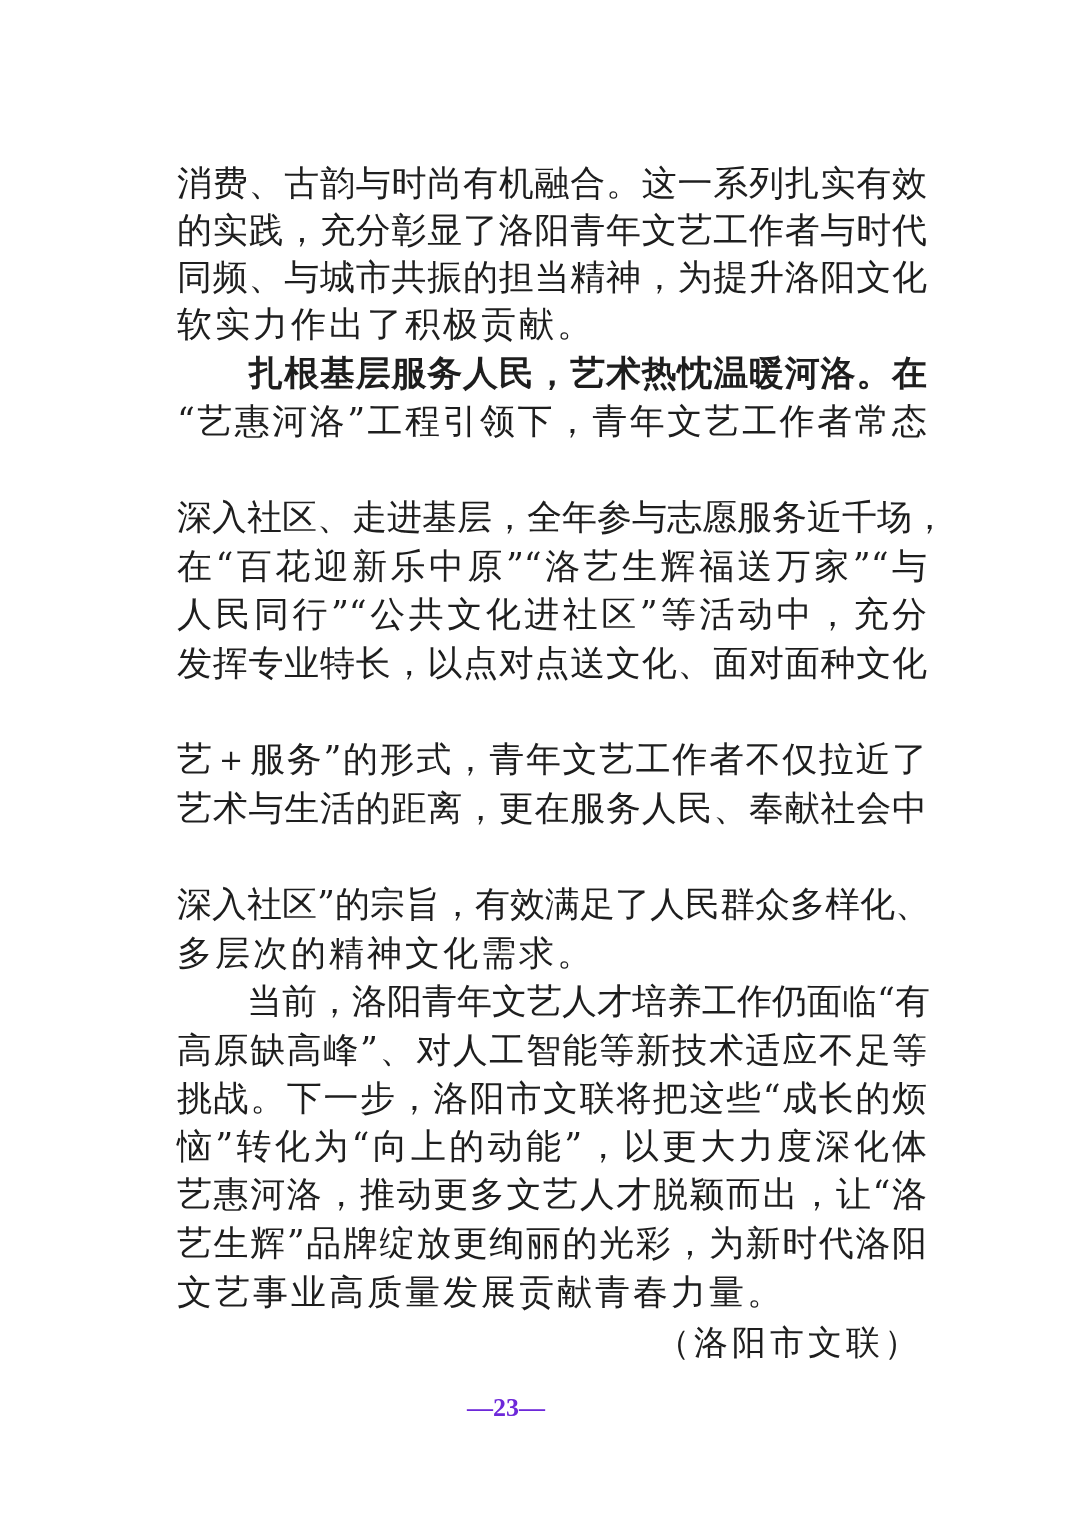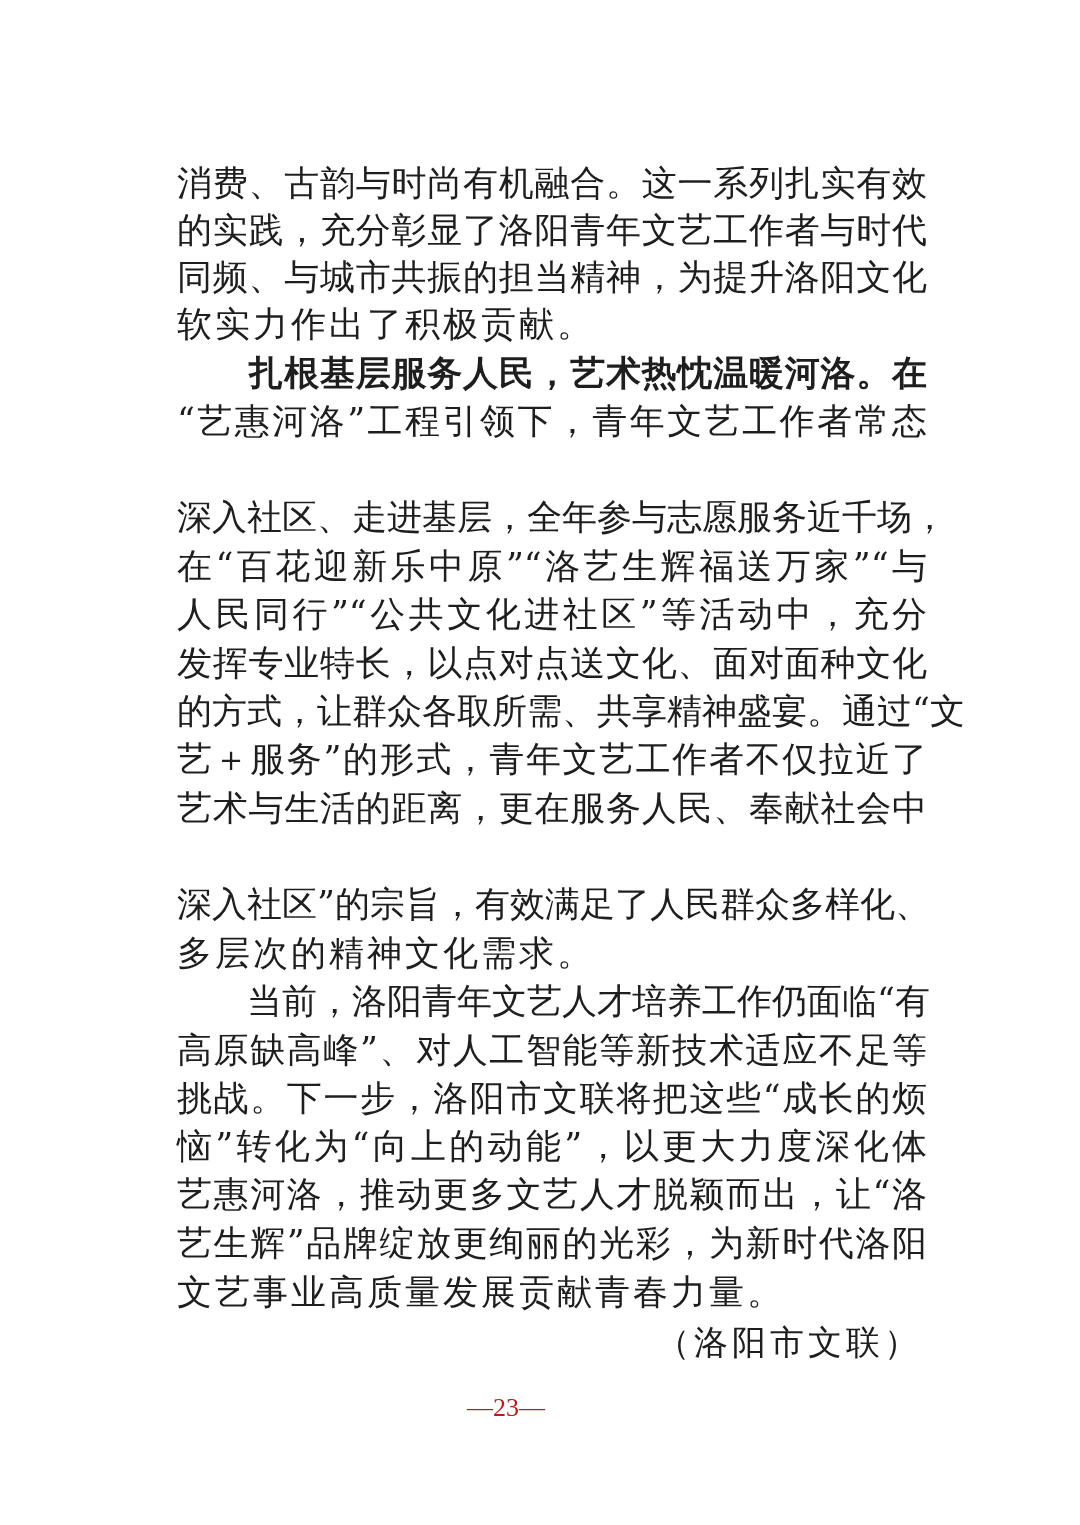--- a/index.html
+++ b/index.html
@@ -14,38 +14,37 @@
     text-align: justify; text-align-last: justify; letter-spacing: 0px;
   }
   .line.last { text-align-last: left; letter-spacing: 3px; }
   .line.bold { font-weight: bold; }
   .signature {
     position: absolute; right: 170px; top: 1318px; font-size: 34px; line-height: 48px;
     letter-spacing: 4px; white-space: nowrap;
   }
   .page-number {
     position: absolute; left: 0; width: 988px; top: 1393px; text-align: center;
-    font-family: "Liberation Serif", serif; font-size: 26px; line-height: 30px; color: #b91c1c;
+    font-family: "Liberation Serif", serif; font-size: 26px; line-height: 30px; color: #6d28d9; font-weight: bold;
   }
 </style>
 </head>
 <body>
 
 <div class="page">
   <div class="line" style="top:159px">消费、古韵与时尚有机融合。这一系列扎实有效</div>
   <div class="line" style="top:206px">的实践，充分彰显了洛阳青年文艺工作者与时代</div>
   <div class="line" style="top:253px">同频、与城市共振的担当精神，为提升洛阳文化</div>
   <div class="line last" style="top:300px">软实力作出了积极贡献。</div>
   <div class="line bold" style="top:349px">　　扎根基层服务人民，艺术热忱温暖河洛。在</div>
   <div class="line" style="top:397px">“艺惠河洛”工程引领下，青年文艺工作者常态</div>
   <div class="line" style="top:493px">深入社区、走进基层，全年参与志愿服务近千场，</div>
   <div class="line" style="top:542px">在“百花迎新乐中原”“洛艺生辉福送万家”“与</div>
   <div class="line" style="top:590px">人民同行”“公共文化进社区”等活动中，充分</div>
   <div class="line" style="top:639px">发挥专业特长，以点对点送文化、面对面种文化</div>
-  <div class="line" style="top:687px">的方式，让群众各取所需、共享精神盛宴。通过“文</div>
   <div class="line" style="top:735px">艺＋服务”的形式，青年文艺工作者不仅拉近了</div>
   <div class="line" style="top:784px">艺术与生活的距离，更在服务人民、奉献社会中</div>
   <div class="line" style="top:880px">深入社区”的宗旨，有效满足了人民群众多样化、</div>
   <div class="line last" style="top:929px">多层次的精神文化需求。</div>
   <div class="line" style="top:977px">　　当前，洛阳青年文艺人才培养工作仍面临“有</div>
   <div class="line" style="top:1026px">高原缺高峰”、对人工智能等新技术适应不足等</div>
   <div class="line" style="top:1074px">挑战。下一步，洛阳市文联将把这些“成长的烦</div>
   <div class="line" style="top:1122px">恼”转化为“向上的动能”，以更大力度深化体</div>
   <div class="line" style="top:1170px">艺惠河洛，推动更多文艺人才脱颖而出，让“洛</div>
   <div class="line" style="top:1219px">艺生辉”品牌绽放更绚丽的光彩，为新时代洛阳</div>

